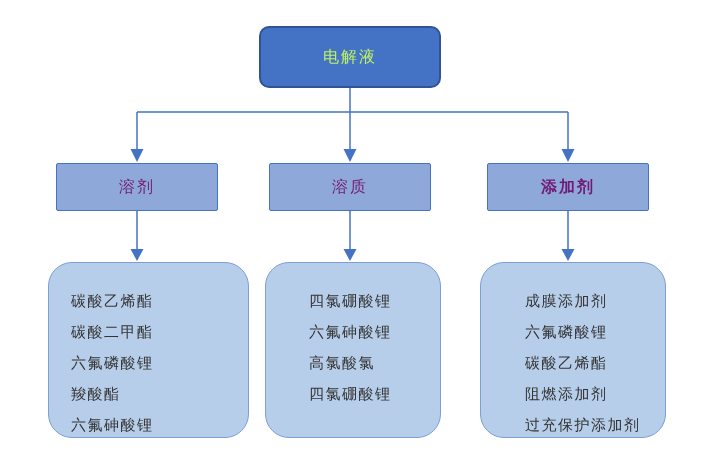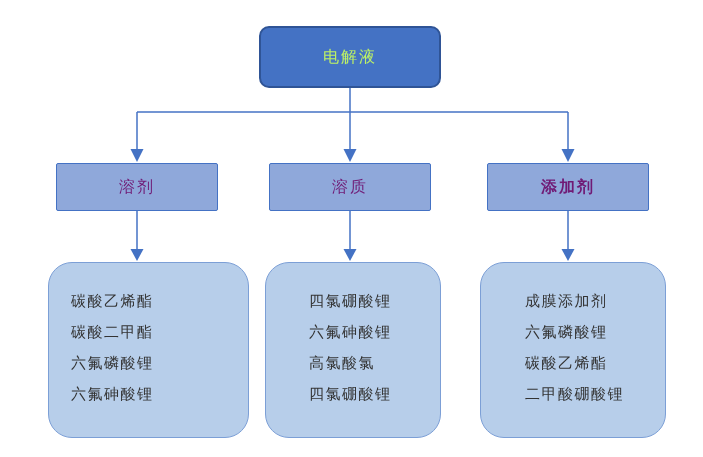--- a/index.html
+++ b/index.html
@@ -115,30 +115,32 @@
     <span>溶质</span>
   </div>
   <div class="node branch-node branch-2">
     <span>添加剂</span>
   </div>
 
   <div class="leaf-box leaf-0">
     <div class="leaf-item">碳酸乙烯酯</div>
     <div class="leaf-item">碳酸二甲酯</div>
     <div class="leaf-item">六氟磷酸锂</div>
+    <div class="leaf-item">羧酸酯</div>
     <div class="leaf-item">六氟砷酸锂</div>
   </div>
 
   <div class="leaf-box leaf-1">
     <div class="leaf-item">四氯硼酸锂</div>
     <div class="leaf-item">六氟砷酸锂</div>
     <div class="leaf-item">高氯酸氯</div>
     <div class="leaf-item">四氯硼酸锂</div>
   </div>
 
   <div class="leaf-box leaf-2">
     <div class="leaf-item">成膜添加剂</div>
     <div class="leaf-item">六氟磷酸锂</div>
     <div class="leaf-item">碳酸乙烯酯</div>
-    <div class="leaf-item">二甲酸硼酸锂</div>
+    <div class="leaf-item">阻燃添加剂</div>
+    <div class="leaf-item">过充保护添加剂</div>
   </div>
 
 </div>
 
 </body></html>

